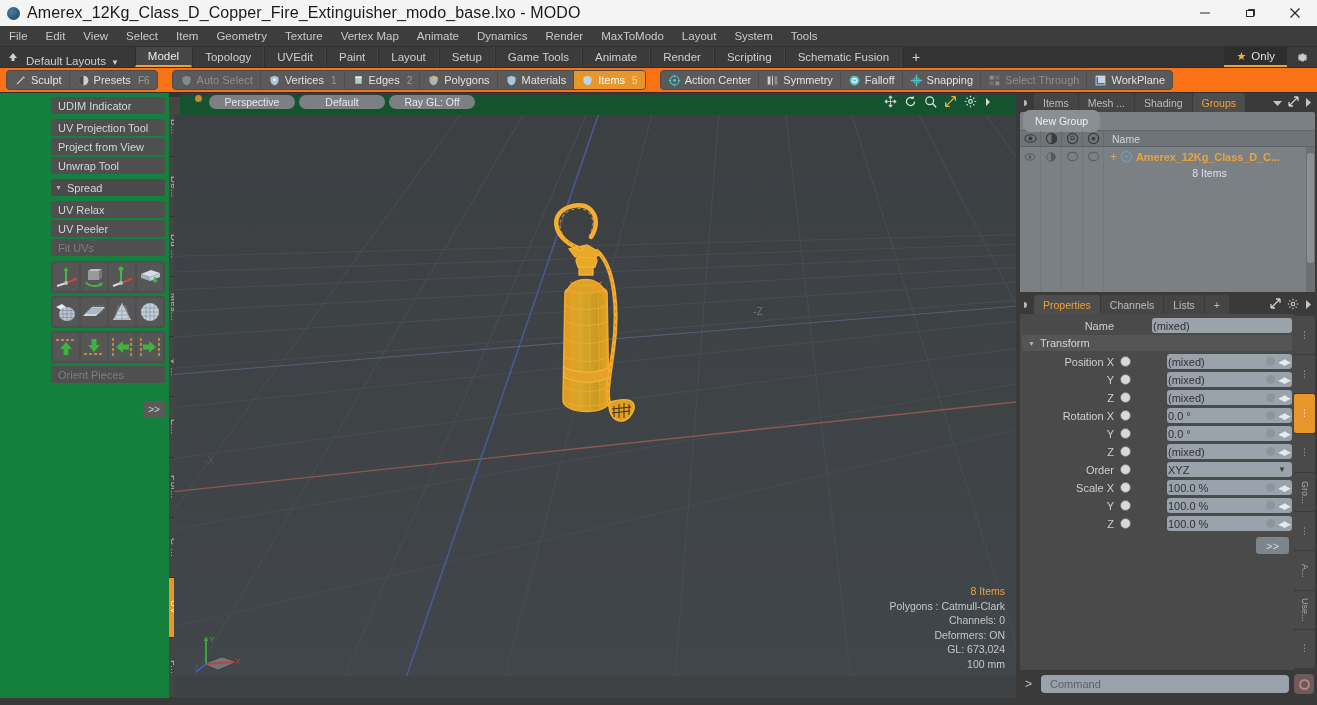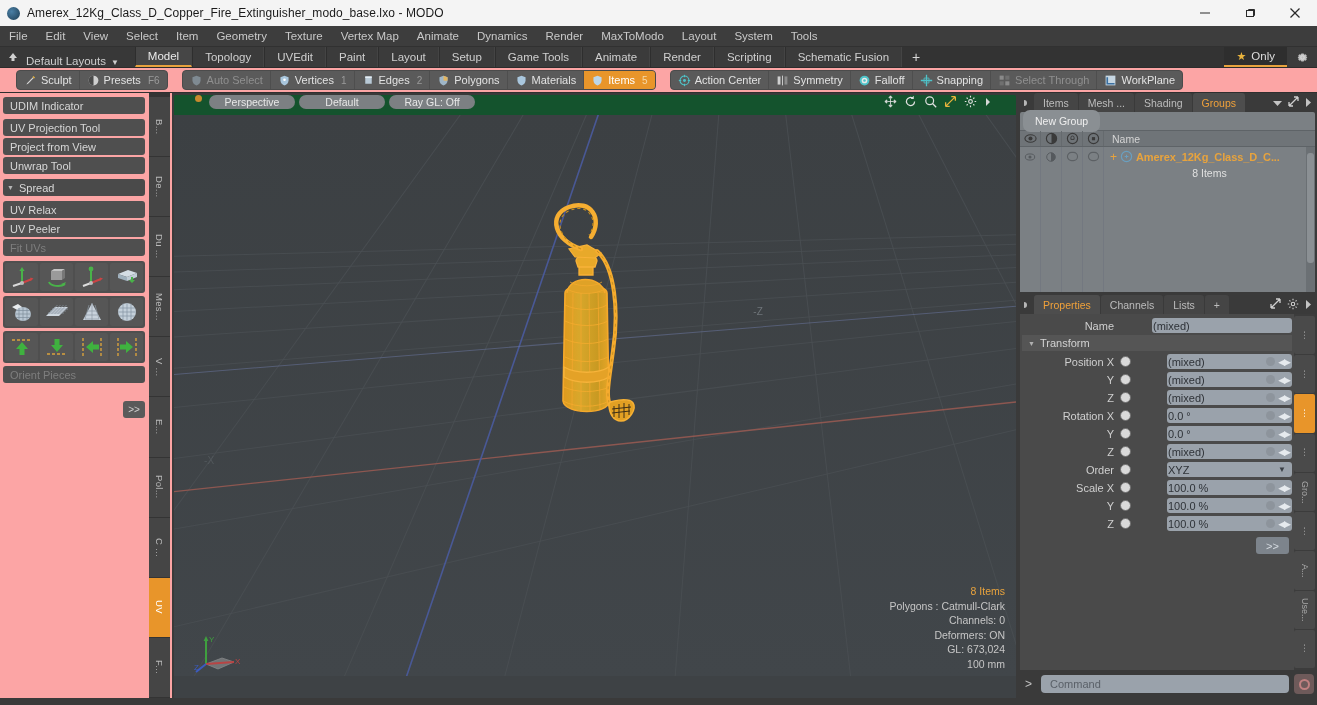--- a/index.html
+++ b/index.html
@@ -17,21 +17,21 @@
   
   #titlebar {
     height: 26px; background: #f4f4f4; display: flex; align-items: center;
     position: relative;
   }
   #title-icon {
     width: 13px; height: 13px; border-radius: 50%;
     background: radial-gradient(circle at 35% 35%, #4a7fa5, #1d3c52);
     margin-left: 7px; margin-right: 7px; flex: 0 0 auto;
   }
-  #title-text { color: #1a1a1a; font-size: 12px; letter-spacing: .1px; }
+  #title-text { color: #1a1a1a; font-size: 16px; letter-spacing: .1px; }
   .win-btns { position: absolute; right: 0; top: 0; height: 26px; display: flex; }
   .win-btn {
     width: 45px; height: 26px; display: flex; align-items: center; justify-content: center;
     color: #2a2a2a;
   }
   .win-btn svg { display: block; }
 
   
   #menubar {
     height: 21px; background: #3d3d3d; display: flex; align-items: center;
@@ -71,22 +71,22 @@
   .lay-fill { flex: 1; background: #333; }
   #only-btn {
     display: flex; align-items: center; gap: 5px; padding: 0 12px;
     background: #2e2e2e; border-bottom: 2px solid #e8a33d; color: #ddd; font-size: 11.5px;
   }
   #only-btn .star { color: #e8b33d; font-size: 11px; }
   #gear-btn { width: 30px; display: flex; align-items: center; justify-content: center; background: #3b3b3b; }
 
   
   #modebar {
-    height: 25px; background: #fca5a5; display: flex; align-items: center;
-    border-bottom: 1px solid #2f2f2f; padding: 0 16px; gap: 3px;
+    height: 25px; background: #f97316; display: flex; align-items: center;
+    border-bottom: 1px solid #2f2f2f; padding: 0 6px; gap: 3px;
   }
   .tgroup {
     display: flex; align-items: stretch; background: #5a5a5a; border-radius: 4px;
     height: 20px; overflow: hidden; border: 1px solid #4b4b4b;
   }
   .tbtn {
     display: flex; align-items: center; gap: 4px; padding: 0 7px;
     font-size: 11px; color: #e2e2e2; border-right: 1px solid #4e4e4e;
     white-space: nowrap;
   }
@@ -95,21 +95,21 @@
   .tbtn.act { background: #e8952a; color: #fff; }
   .tbtn .num { color: #9a9a9a; font-size: 10px; margin-left: 3px; }
   .tbtn.act .num { color: #f5d9a8; }
   .ic { width: 13px; height: 13px; display: inline-block; flex: 0 0 auto; }
   .spacer-sm { width: 8px; }
 
   
   #main { display: flex; height: 605px; background: #3a3a3a; }
 
   
-  #leftpanel { width: 172px; background: #fca5a5; display: flex; position: relative; }
+  #leftpanel { width: 172px; background: #15803d; display: flex; position: relative; padding-left: 48px; }
   #leftcol { width: 148px; padding: 4px 3px 0 3px; }
   .lrow {
     height: 17px; background: #4f4f4f; border-radius: 3px; margin-bottom: 2px;
     display: flex; align-items: center; padding-left: 7px; font-size: 11px; color: #d6d6d6;
   }
   .lrow.dim { color: #7e7e7e; }
   .lrow.sep { margin-bottom: 5px; }
   .lrow.header {
     background: #4a4a4a; color: #d8d8d8; padding-left: 4px;
   }

